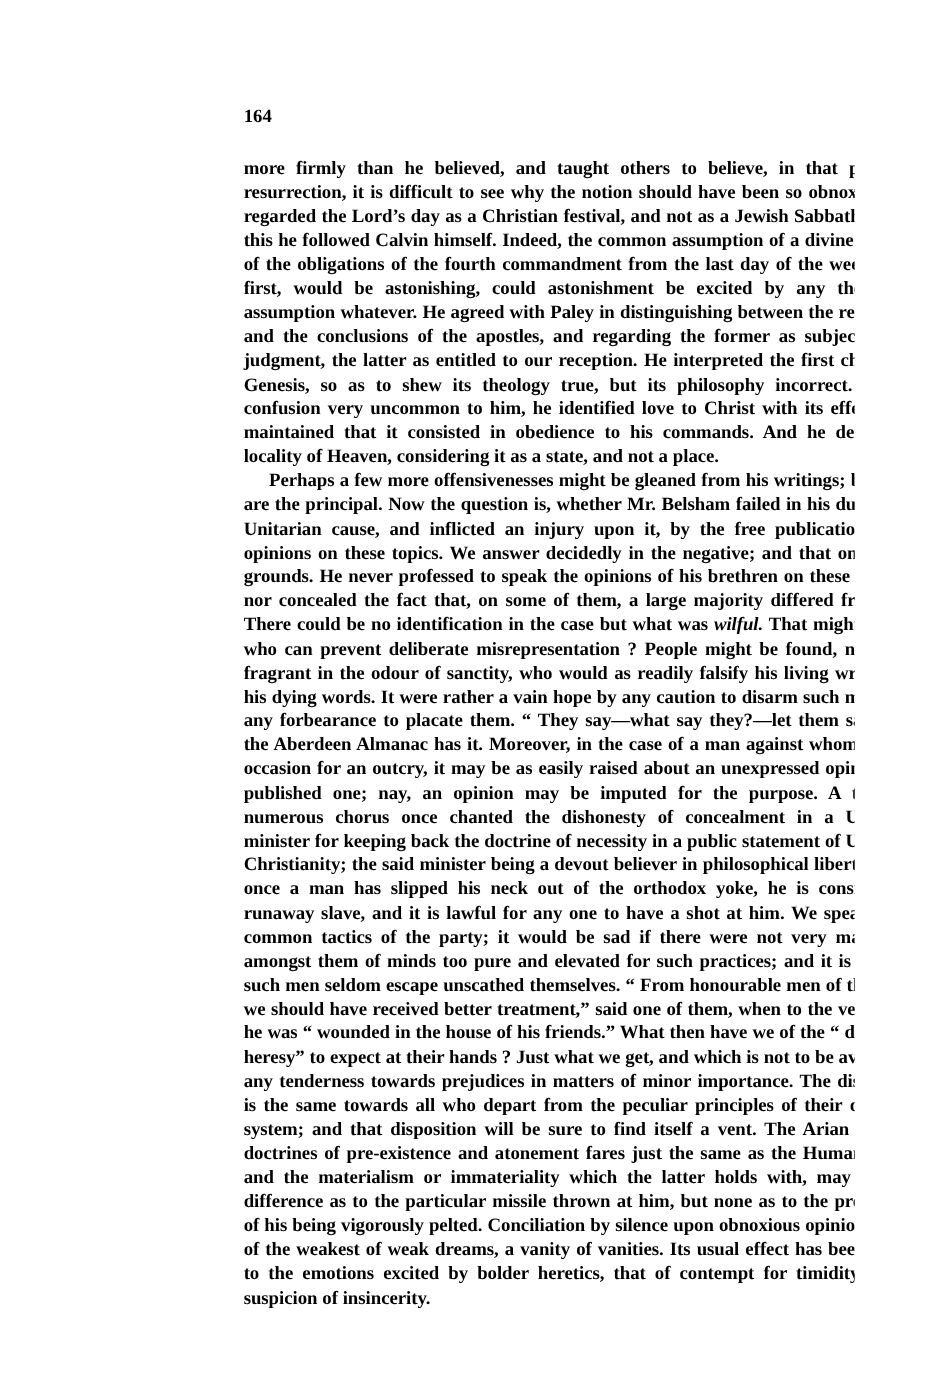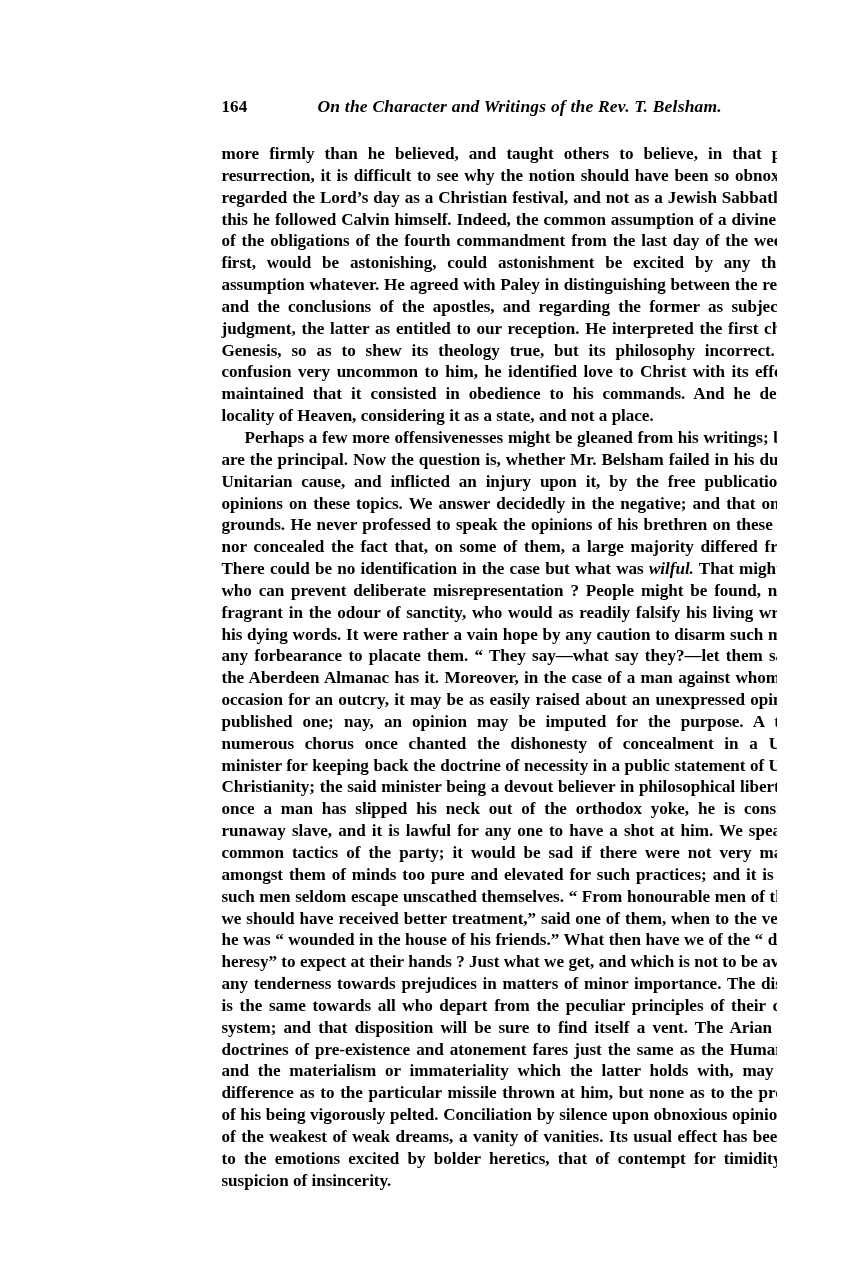--- a/index.html
+++ b/index.html
@@ -69,21 +69,20 @@
   .page, .content { -webkit-font-smoothing: none; }
 </style>
 </head>
 <body>
 
 <div class="page" style="background: rgb(255, 255, 255); color: rgb(0, 0, 0);">
   <div class="content">
 
     <div class="running-head">
       <span class="folio">164</span>
-      <span class="head-title">On the Character and Writings of the Rev. T. Belsham.</span>
     </div>
 
     <p class="body-text">more firmly than he believed, and taught others to believe, in that promised resurrection, it is difficult to see why the notion should have been so obnoxious. He regarded the Lord’s day as a Christian festival, and not as a Jewish Sabbath; and in this he followed Calvin himself. Indeed, the common assumption of a divine transfer of the obligations of the fourth commandment from the last day of the week to the first, would be astonishing, could astonishment be excited by any theological assumption whatever. He agreed with Paley in distinguishing between the reasonings and the conclusions of the apostles, and regarding the former as subject to our judgment, the latter as entitled to our reception. He interpreted the first chapter of Genesis, so as to shew its theology true, but its philosophy incorrect. With a confusion very uncommon to him, he identified love to Christ with its effects, and maintained that it consisted in obedience to his commands. And he denied the locality of Heaven, considering it as a state, and not a place.</p>
 
     <p class="body-text indent">
       <span>Perhaps a few more offensivenesses might be gleaned from his writings; but these are the principal. Now the question is, whether Mr. Belsham failed in his duty to the Unitarian cause, and inflicted an injury upon it, by the free publication of his opinions on these topics. We answer decidedly in the negative; and that on various grounds. He never professed to speak the opinions of his brethren on these matters; nor concealed the fact that, on some of them, a large majority differed from him. There could be no identification in the case but what was </span><span class="it">wilful.</span><span> That might be; but who can prevent deliberate misrepresentation ? People might be found, no doubt, fragrant in the odour of sanctity, who would as readily falsify his living writings as his dying words. It were rather a vain hope by any caution to disarm such minds, by any forbearance to placate them. “ They say—what say they?—let them say—” as the Aberdeen Almanac has it. Moreover, in the case of a man against whom there is occasion for an outcry, it may be as easily raised about an unexpressed opinion as a published one; nay, an opinion may be imputed for the purpose. A tolerably numerous chorus once chanted the dishonesty of concealment in a Unitarian minister for keeping back the doctrine of necessity in a public statement of Unitarian Christianity; the said minister being a devout believer in philosophical liberty. When once a man has slipped his neck out of the orthodox yoke, he is considered a runaway slave, and it is lawful for any one to have a shot at him. We speak of the common tactics of the party; it would be sad if there were not very many men amongst them of minds too pure and elevated for such practices; and it is sad that such men seldom escape unscathed themselves. “ From honourable men of the world we should have received better treatment,” said one of them, when to the very quick he was “ wounded in the house of his friends.” What then have we of the “ damnable heresy” to expect at their hands ? Just what we get, and which is not to be averted by any tenderness towards prejudices in matters of minor importance. The disposition is the same towards all who depart from the peculiar principles of their dogmatic system; and that disposition will be sure to find itself a vent. The Arian with his doctrines of pre-existence and atonement fares just the same as the Humanitarian; and the materialism or immateriality which the latter holds with, may make a difference as to the particular missile thrown at him, but none as to the probability of his being vigorously pelted. Conciliation by silence upon obnoxious opinions is one of the weakest of weak dreams, a vanity of vanities. Its usual effect has been to add to the emotions excited by bolder heretics, that of contempt for timidity, or the suspicion of insincerity.</span>
     </p>
 
   </div>
 </div>

